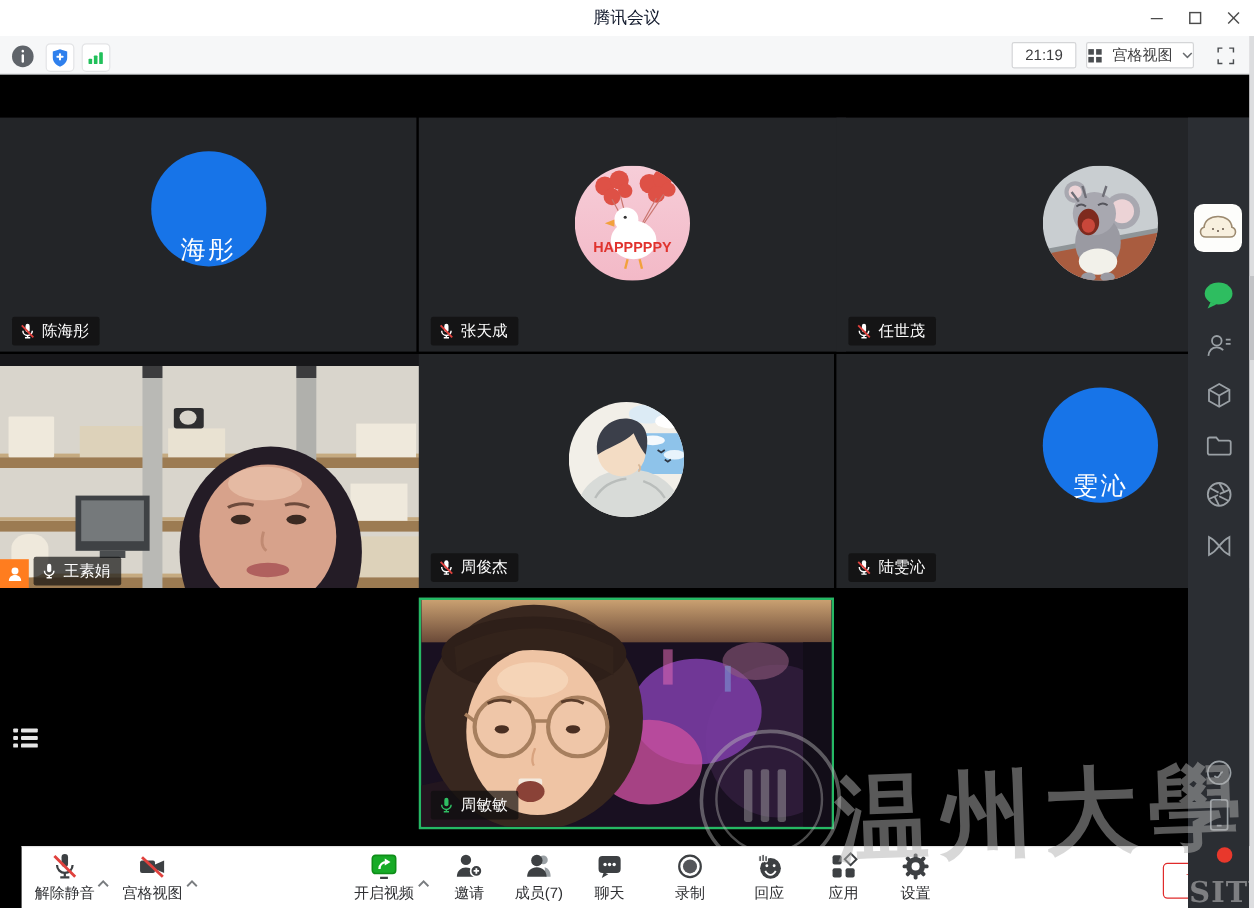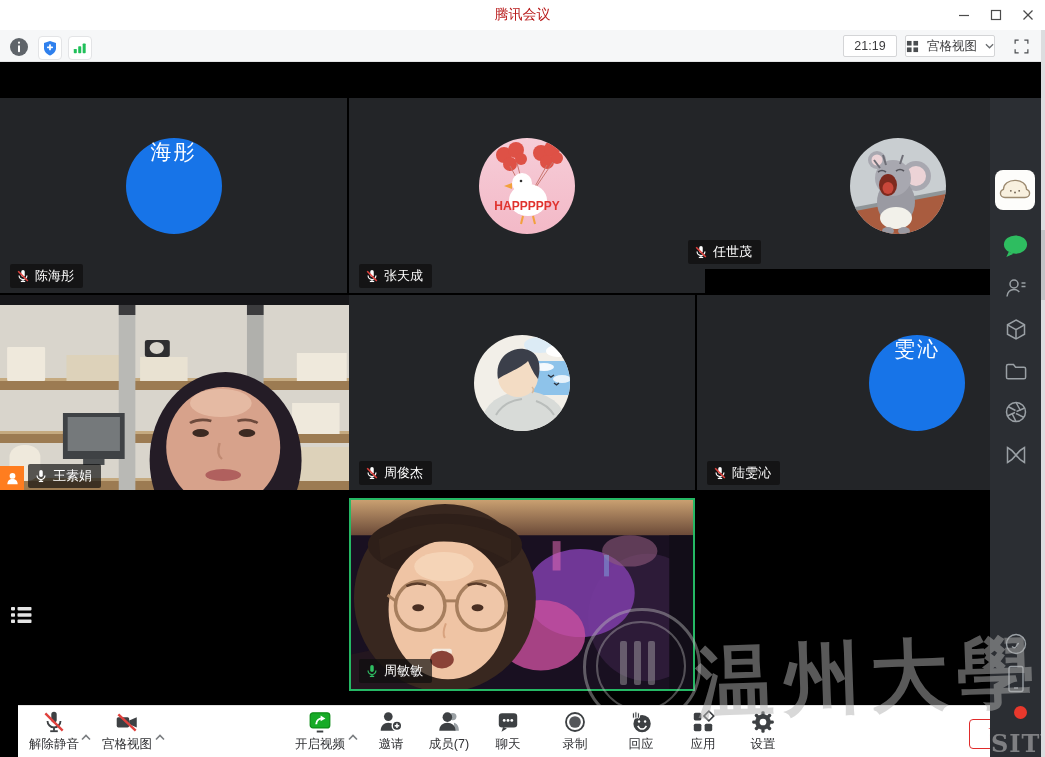--- a/index.html
+++ b/index.html
@@ -1,37 +1,37 @@
 <!DOCTYPE html>
 <html><head>
 <meta charset="utf-8">
 <style>
   html,body{margin:0;padding:0;background:#000;}
   #app{position:relative;width:1045px;height:757px;overflow:hidden;
        font-family:"Liberation Sans","DejaVu Sans",sans-serif;
        -webkit-font-smoothing:antialiased;background:#000;}
   
   .titlebar{position:absolute;left:0;top:0;width:1045px;height:30px;background:#ffffff;z-index:4;}
-  .title{position:absolute;left:0;right:0;top:6px;text-align:center;font-size:14px;color:#b91c1c;}
+  .title{position:absolute;left:0;right:0;top:6px;text-align:center;font-size:14px;color:#0f172a;}
   .winbtn{position:absolute;top:3px;width:28px;height:24px;display:flex;align-items:center;justify-content:center;cursor:default;}
   
   .toolbar{position:absolute;left:0;top:30px;width:1045px;height:32px;background:#f6f7f8;border-bottom:1px solid #e2e3e5;z-index:4;box-sizing:border-box;}
   .tb-ico{position:absolute;top:6px;width:22px;height:22px;border-radius:4px;display:flex;align-items:center;justify-content:center;}
   .tile-btn{background:#ffffff;border:1px solid #e3e4e6;}
   .timebox{position:absolute;left:843px;top:5px;width:52px;height:20px;background:#fff;border:1px solid #d4d5d7;border-radius:2px;
            font-size:12.5px;color:#3c3c3e;display:flex;align-items:center;justify-content:center;}
   .viewbox{position:absolute;left:905px;top:5px;width:88px;height:20px;background:#fff;border:1px solid #d4d5d7;border-radius:2px;
            font-size:12.5px;color:#3c3c3e;display:flex;align-items:center;justify-content:space-between;gap:4px;}
   .fsbtn{position:absolute;left:1010px;top:5px;width:22px;height:22px;display:flex;align-items:center;justify-content:center;}
   
   .stage{position:absolute;left:0;top:62px;width:1045px;height:643px;background:#000;z-index:1;}
   .tile{position:absolute;background:#232528;overflow:hidden;}
   .tile.speaking{border:2px solid #25b864;box-sizing:border-box;}
-  .avatar-circle{position:absolute;left:50%;top:40px;width:96px;height:96px;margin-left:-48px;border-radius:50%;
-                 display:flex;align-items:flex-start;justify-content:center;color:#fff;font-size:21px;letter-spacing:2px;}
+  .avatar-circle{position:absolute;left:50%;top:28px;width:96px;height:96px;margin-left:-48px;border-radius:50%;
+                 display:flex;align-items:flex-end;justify-content:center;color:#fff;font-size:21px;letter-spacing:2px;}
   .avatar-img{position:absolute;left:50%;top:40px;width:96px;height:96px;margin-left:-48px;border-radius:50%;overflow:hidden;}
   .scene{position:absolute;left:0;top:0;width:100%;height:100%;}
   .ntag{position:absolute;left:10px;bottom:5px;display:flex;align-items:center;gap:5px;
         background:rgba(14,14,14,.68);color:#fff;font-size:13px;padding:3px 9px 3px 6px;border-radius:2px;white-space:nowrap;}
   .hostbadge{position:absolute;left:0;bottom:0;width:24px;height:24px;background:#ff7d1f;display:flex;align-items:center;justify-content:center;}
   .listtoggle{position:absolute;left:8px;top:540px;width:26px;height:26px;opacity:.95;}
   
   .bbar{position:absolute;left:18px;top:705px;width:1045px;height:52px;background:#ffffff;border-top:1px solid #e4e4e4;z-index:4;box-sizing:border-box;}
   .bitem{position:absolute;top:3px;width:66px;display:flex;flex-direction:column;align-items:center;gap:1px;cursor:default;}
   .bitem .lab{font-size:12.5px;color:#2f3033;}
@@ -183,21 +183,21 @@
           <rect x="6" y="1" width="4" height="8" rx="2" fill="#fff"></rect>
             <path d="M3.5 7.5a4.5 4.5 0 0 0 9 0" fill="none" stroke="#fff" stroke-width="1.4"></path>
           <line x1="8" y1="12" x2="8" y2="14" stroke="#fff" stroke-width="1.4"></line>
             <line x1="5.5" y1="14.2" x2="10.5" y2="14.2" stroke="#fff" stroke-width="1.4"></line>
           <line x1="2.5" y1="2.5" x2="13.5" y2="13.8" stroke="#e0413d" stroke-width="1.8"></line>
         </svg>
         <span>张天成</span>
       </div>
     </div>
 
-    <div class="tile" style="left:678px;top:36px;width:346px;height:171px">
+    <div class="tile" style="left:697px;top:36px;width:346px;height:195px">
       <div class="avatar-img" style="left:172px;margin-left:0">
         <svg width="96" height="96" viewBox="0 0 96 96">
           <rect width="96" height="96" fill="#c9ced1"></rect>
           <path d="M0 72 L96 54 L96 96 L0 96 Z" fill="#a95c3f"></path>
           <path d="M0 70 L96 52 L96 56 L0 74 Z" fill="#8f9598"></path>
           <circle cx="66" cy="38" r="15" fill="#a8a8b0"></circle>
             <circle cx="66" cy="38" r="10" fill="#ecd3d6"></circle>
           <circle cx="27" cy="22" r="9" fill="#a8a8b0"></circle>
             <circle cx="27" cy="22" r="5.5" fill="#ecd3d6"></circle>
           <ellipse cx="46" cy="64" rx="19" ry="23" fill="#9a9aa2"></ellipse>

